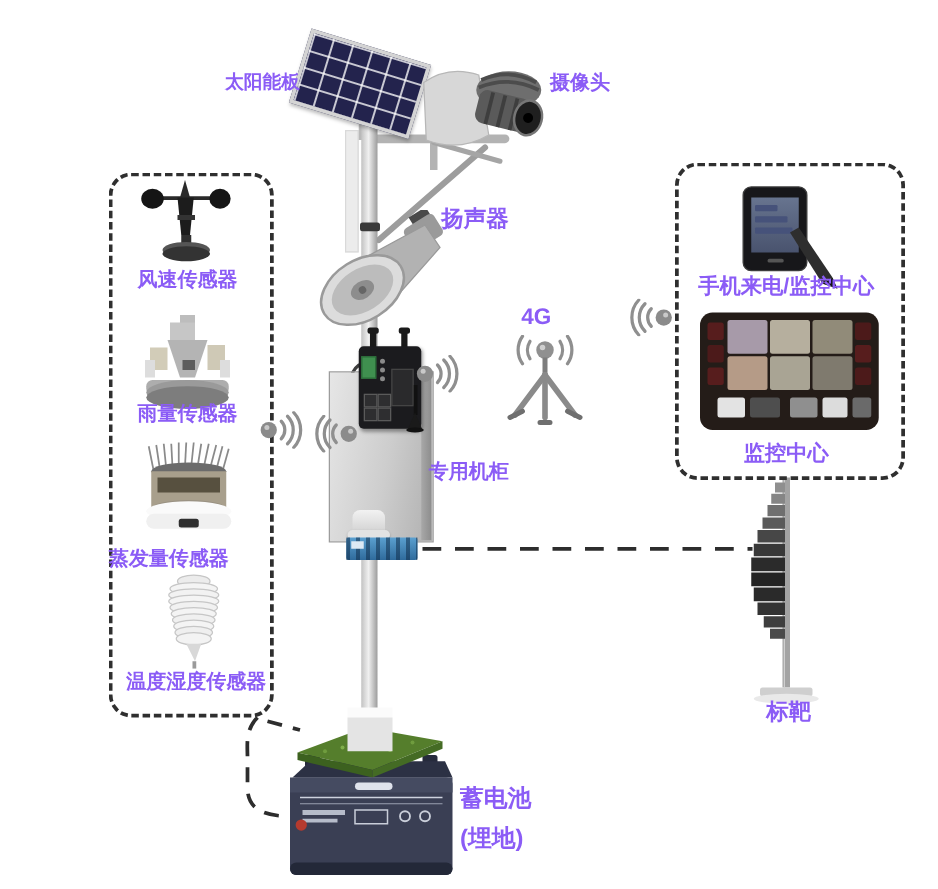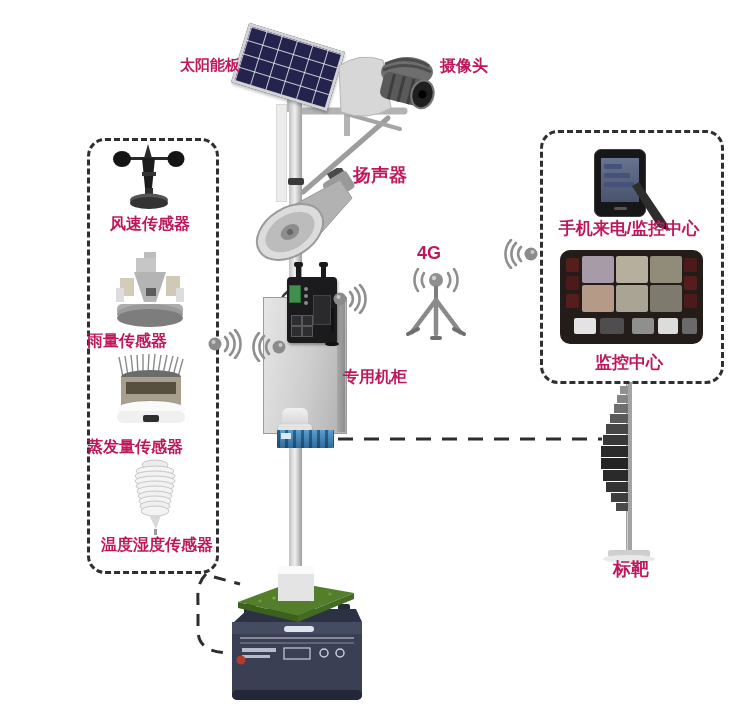--- a/index.html
+++ b/index.html
@@ -1,19 +1,19 @@
 <!DOCTYPE html>
 <html><head>
 <meta charset="utf-8">
 <style>
   html,body{margin:0;padding:0;background:#fff;}
   .canvas{position:relative;width:750px;height:711px;background:#ffffff;overflow:hidden;
           font-family:"Liberation Sans","DejaVu Sans",sans-serif;}
   .abs{position:absolute;}
-  .lbl{position:absolute;color:#be185d;font-weight:600;font-size:16px;white-space:nowrap;
+  .lbl{position:absolute;color:#8b5cf6;font-weight:600;font-size:16px;white-space:nowrap;
        font-family:"Liberation Sans","DejaVu Sans",sans-serif;z-index:9;}
   .lbl.bold{font-weight:700;}
   .dashed-box{position:absolute;border:3px dashed #2f2f2f;border-radius:18px;background:transparent;z-index:6;}
   .pole{background:linear-gradient(90deg,#c2c2c2,#f0f0f0 45%,#9c9c9c);border-radius:3px;}
   .solar{background-color:#23234d;
          background-image:linear-gradient(rgba(255,255,255,.75) 1.5px,transparent 1.5px),
                           linear-gradient(90deg,rgba(255,255,255,.75) 1.5px,transparent 1.5px);
          background-size:16px 14px;border:3px solid #d4d4d4;box-shadow:1px 2px 3px rgba(0,0,0,.25);}
   .cabinet{background:linear-gradient(100deg,#e6e6e6,#cdcdcd 55%,#b0b0b0);border:1px solid #9c9c9c;}
   .router{background:#1b1b1e;border-radius:4px;box-shadow:1px 2px 3px rgba(0,0,0,.35);}
@@ -100,21 +100,21 @@
     <polygon points="24,28 56,28 46,58 34,58" fill="#b4b4b4"></polygon>
     <rect x="10" y="34" width="14" height="18" fill="#d2ccb8"></rect>
     <rect x="56" y="32" width="14" height="20" fill="#cfc9b6"></rect>
     <rect x="36" y="44" width="10" height="8" fill="#5c5c5c"></rect>
     <rect x="6" y="44" width="8" height="14" fill="#ddd"></rect>
     <rect x="66" y="44" width="8" height="14" fill="#ddd"></rect>
     <rect x="7" y="60" width="66" height="12" rx="5" fill="#adadad"></rect>
     <ellipse cx="40" cy="70" rx="33" ry="10" fill="#9a9a9a"></ellipse>
     <ellipse cx="40" cy="74" rx="33" ry="9" fill="#7d7d7d"></ellipse>
   </svg>
-  <div class="lbl" style="left:87px;top:331px;width:126px;text-align:left">雨量传感器</div>
+  <div class="lbl" style="left:87px;top:321px;width:126px;text-align:center">雨量传感器</div>
 
   <svg class="abs" style="left:115px;top:353px;z-index:7" width="72" height="82" viewBox="0 0 72 82">
     <g stroke="#8a8a8a" stroke-width="1.4">
       <line x1="8" y1="24" x2="4" y2="4"></line>
         <line x1="13" y1="23" x2="10" y2="3"></line>
       <line x1="18" y1="22" x2="16" y2="2"></line>
         <line x1="23" y1="21" x2="22" y2="2"></line>
       <line x1="28" y1="21" x2="28" y2="1"></line>
         <line x1="33" y1="20" x2="34" y2="1"></line>
       <line x1="38" y1="20" x2="40" y2="1"></line>
@@ -281,20 +281,24 @@
     <rect x="58" y="30" width="30" height="6" rx="3" fill="#dfe3ec"></rect>
     <line x1="14" y1="42" x2="128" y2="42" stroke="#cdd2de" stroke-width="1.2"></line>
     <line x1="14" y1="47" x2="128" y2="47" stroke="#9aa0b0" stroke-width="0.8"></line>
     <rect x="16" y="52" width="34" height="4" fill="#b6bcca"></rect>
     <rect x="16" y="59" width="28" height="3" fill="#b6bcca"></rect>
     <rect x="58" y="52" width="26" height="11" fill="none" stroke="#c9ced9" stroke-width="1.2"></rect>
     <circle cx="98" cy="57" r="4" fill="none" stroke="#c9ced9" stroke-width="1.5"></circle>
     <circle cx="114" cy="57" r="4" fill="none" stroke="#c9ced9" stroke-width="1.5"></circle>
     <circle cx="15" cy="64" r="4.5" fill="#b53a2e"></circle>
   </svg>
+  <div class="abs" style="left:368px;top:626px;z-index:9">
+    <div class="lbl" style="position:static;font-size:19px">蓄电池</div>
+    <div class="lbl" style="position:static;font-size:19px;margin-top:6px">(埋地)</div>
+  </div>
 
   <svg class="abs" style="left:592px;top:376px;z-index:5" width="74" height="200" viewBox="0 0 74 200">
     <rect x="34" y="6" width="6" height="168" fill="#a3a3a3"></rect>
     <line x1="35.5" y1="6" x2="35.5" y2="174" stroke="#cfcfcf" stroke-width="1"></line>
     <rect x="28" y="10" width="8" height="8" fill="#8f8f8f"></rect>
     <rect x="25" y="19" width="11" height="8" fill="#858585"></rect>
     <rect x="22" y="28" width="14" height="9" fill="#6f6f6f"></rect>
     <rect x="18" y="38" width="18" height="9" fill="#5a5a5a"></rect>
     <rect x="14" y="48" width="22" height="10" fill="#474747"></rect>
     <rect x="11" y="59" width="25" height="10" fill="#383838"></rect>

